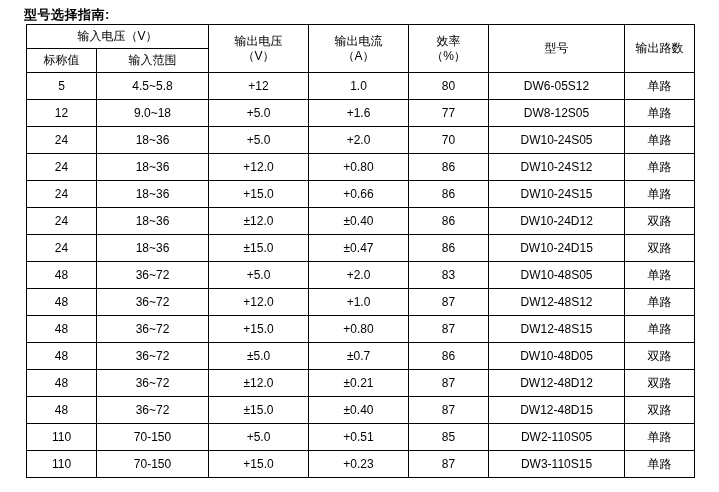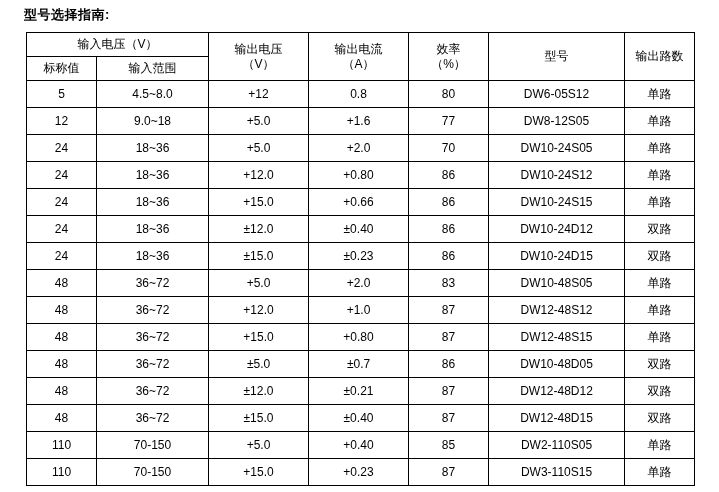--- a/index.html
+++ b/index.html
@@ -26,21 +26,21 @@
     left: 24px;
     top: 6px;
     font-size: 13px;
     font-weight: bold;
     letter-spacing: 0.5px;
     white-space: nowrap;
   }
   .table-wrap {
     position: absolute;
     left: 26px;
-    top: 32px;
+    top: 24px;
     width: 668px;
   }
   table.spec {
     border-collapse: collapse;
     width: 668px;
     table-layout: fixed;
   }
   table.spec td, table.spec th {
     border: 1px solid #000000;
     text-align: center;
@@ -106,23 +106,23 @@
           <td rowspan="2">输出路数</td>
         </tr>
         <tr>
           <td>标称值</td>
           <td>输入范围</td>
         </tr>
       </thead>
       <tbody id="table-body">
           <tr>
             <td>5</td>
-            <td>4.5~8.0</td>
+            <td>4.5~5.8</td>
             <td>+12</td>
-            <td>0.8</td>
+            <td>1.0</td>
             <td>80</td>
             <td>DW6-05S12</td>
             <td>单路</td>
           </tr>
           <tr>
             <td>12</td>
             <td>9.0~18</td>
             <td>+5.0</td>
             <td>+1.6</td>
             <td>77</td>
@@ -162,21 +162,21 @@
             <td>±12.0</td>
             <td>±0.40</td>
             <td>86</td>
             <td>DW10-24D12</td>
             <td>双路</td>
           </tr>
           <tr>
             <td>24</td>
             <td>18~36</td>
             <td>±15.0</td>
-            <td>±0.23</td>
+            <td>±0.47</td>
             <td>86</td>
             <td>DW10-24D15</td>
             <td>双路</td>
           </tr>
           <tr>
             <td>48</td>
             <td>36~72</td>
             <td>+5.0</td>
             <td>+2.0</td>
             <td>83</td>
@@ -225,21 +225,21 @@
             <td>±15.0</td>
             <td>±0.40</td>
             <td>87</td>
             <td>DW12-48D15</td>
             <td>双路</td>
           </tr>
           <tr>
             <td>110</td>
             <td>70-150</td>
             <td>+5.0</td>
-            <td>+0.40</td>
+            <td>+0.51</td>
             <td>85</td>
             <td>DW2-110S05</td>
             <td>单路</td>
           </tr>
           <tr>
             <td>110</td>
             <td>70-150</td>
             <td>+15.0</td>
             <td>+0.23</td>
             <td>87</td>

